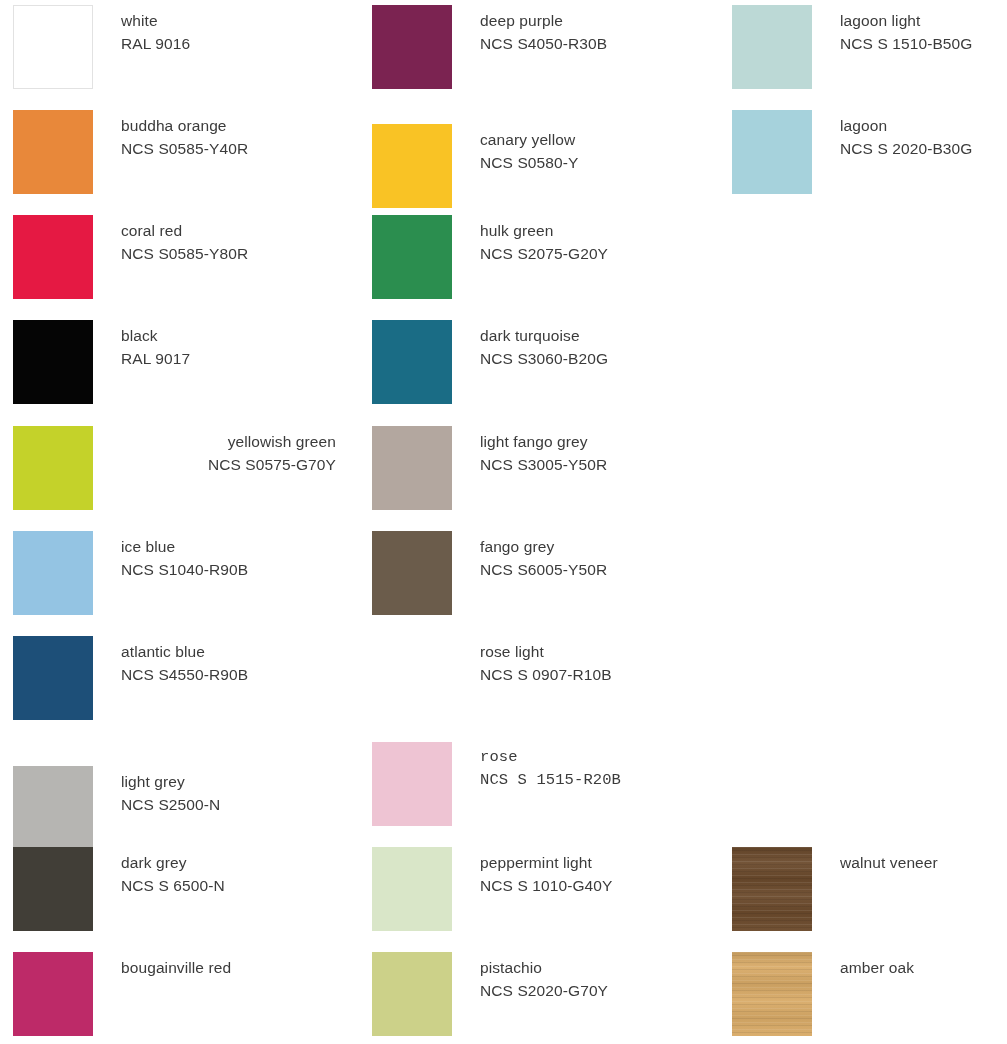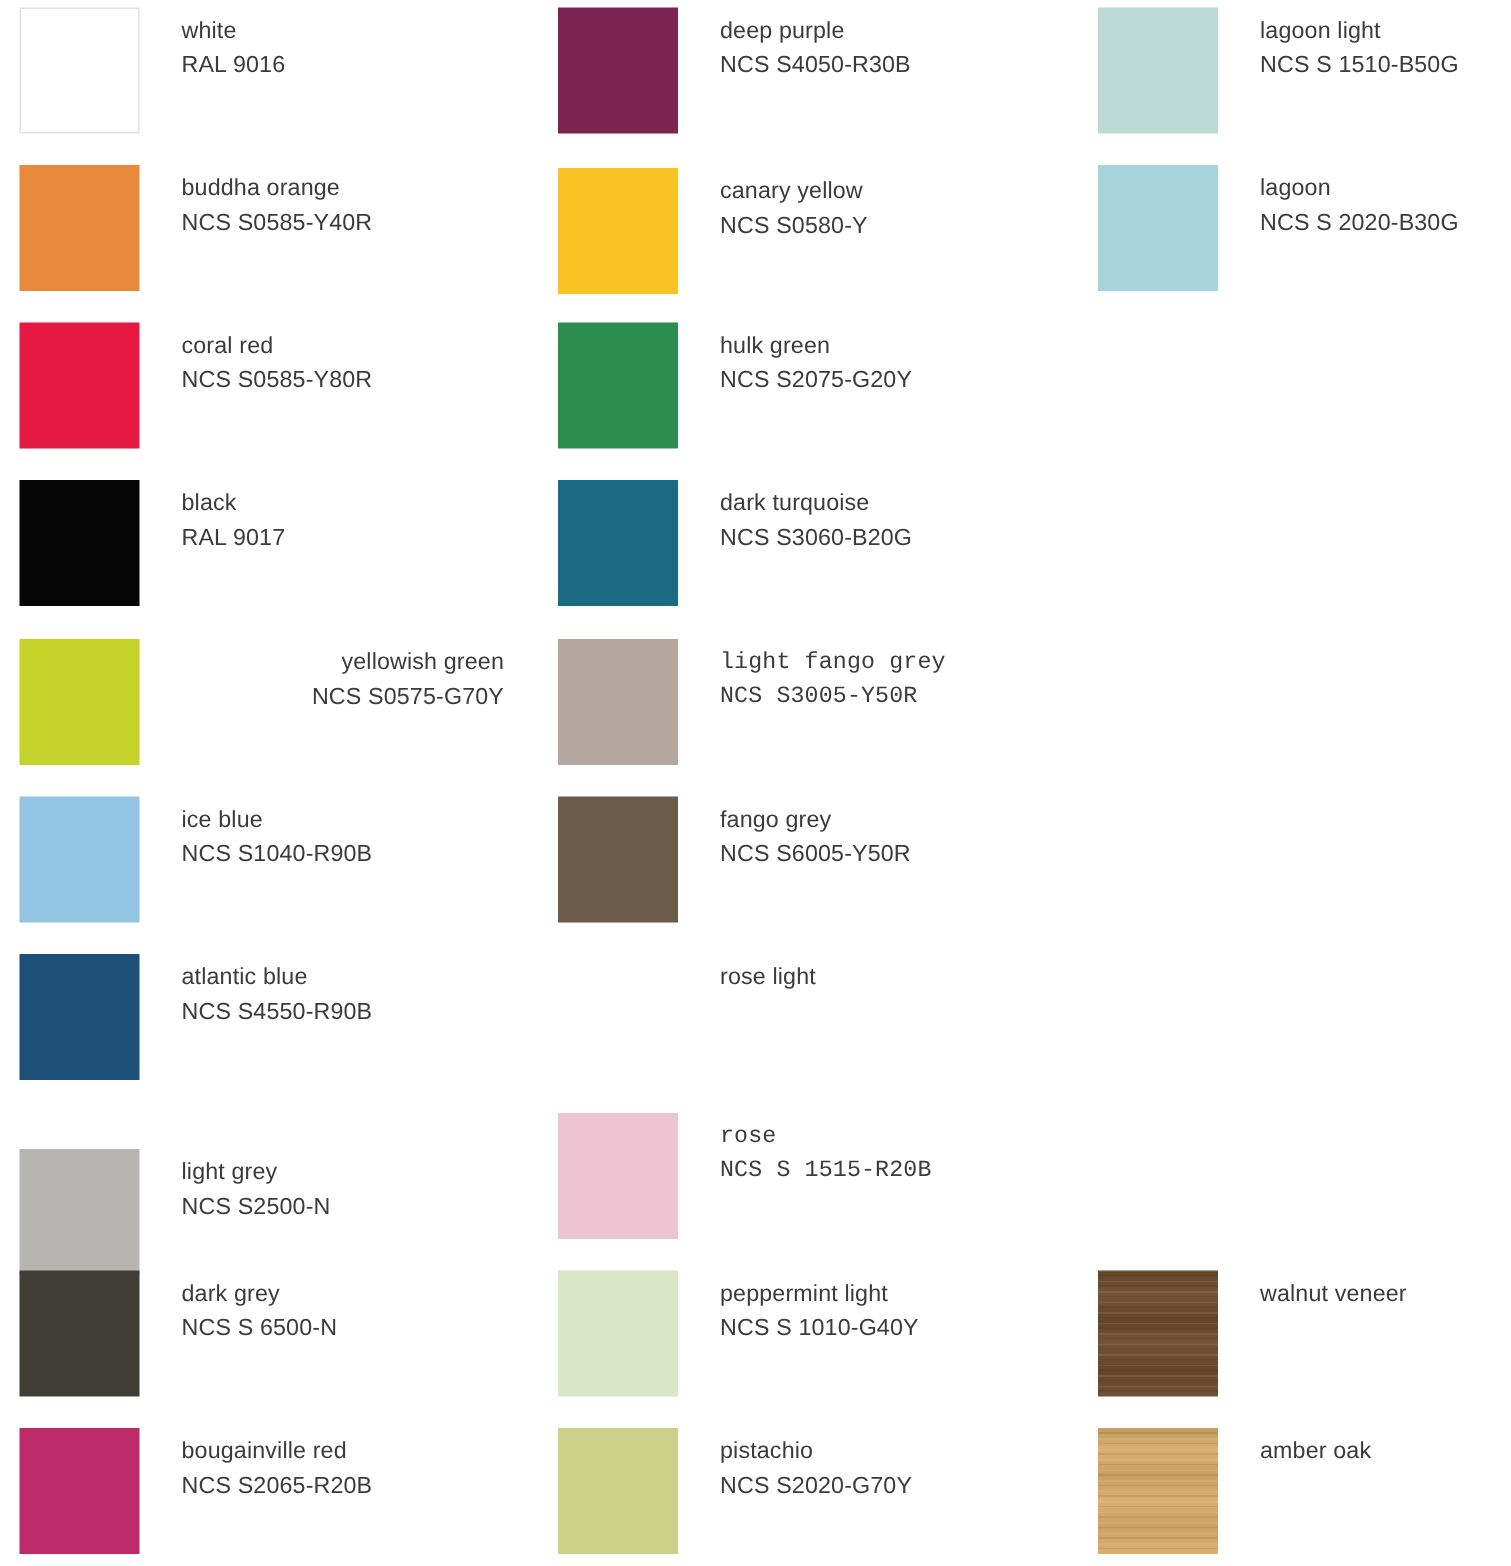--- a/index.html
+++ b/index.html
@@ -178,71 +178,71 @@
         <div class="swatch-chip" style="background: rgb(65, 62, 55);"></div>
         <div class="swatch-text">
           <span class="swatch-name">dark grey</span>
           <span class="swatch-code">NCS S 6500-N</span>
         </div>
       </div>
       <div class="swatch-row" style="top: 952px;">
         <div class="swatch-chip" style="background: rgb(189, 42, 104);"></div>
         <div class="swatch-text">
           <span class="swatch-name">bougainville red</span>
-          <span class="swatch-code">NCS S2065-R20B</span>
         </div>
       </div>
     </div>
     <div class="column col-1">
       <div class="swatch-row" style="top: 5px; text-decoration: underline;">
         <div class="swatch-chip" style="background: rgb(123, 35, 81);"></div>
         <div class="swatch-text">
           <span class="swatch-name">deep purple</span>
           <span class="swatch-code">NCS S4050-R30B</span>
         </div>
       </div>
-      <div class="swatch-row" style="top: 112px;">
+      <div class="swatch-row" style="top: 124px;">
         <div class="swatch-chip" style="background: rgb(249, 195, 37);"></div>
         <div class="swatch-text">
           <span class="swatch-name">canary yellow</span>
           <span class="swatch-code">NCS S0580-Y</span>
         </div>
       </div>
       <div class="swatch-row" style="top: 215px;">
         <div class="swatch-chip" style="background: rgb(43, 142, 79);"></div>
         <div class="swatch-text">
           <span class="swatch-name">hulk green</span>
           <span class="swatch-code">NCS S2075-G20Y</span>
         </div>
       </div>
       <div class="swatch-row" style="top: 320px;">
         <div class="swatch-chip" style="background: rgb(26, 108, 133);"></div>
         <div class="swatch-text">
           <span class="swatch-name">dark turquoise</span>
           <span class="swatch-code">NCS S3060-B20G</span>
         </div>
       </div>
-      <div class="swatch-row" style="top: 426px; font-family: Liberation Mono, monospace;">
+      <div class="swatch-row" style="top: 426px;">
         <div class="swatch-chip" style="background: rgb(179, 167, 159);"></div>
         <div class="swatch-text">
           <span class="swatch-name">light fango grey</span>
           <span class="swatch-code">NCS S3005-Y50R</span>
         </div>
       </div>
       <div class="swatch-row" style="top: 531px;">
         <div class="swatch-chip" style="background: rgb(107, 92, 75);"></div>
         <div class="swatch-text">
           <span class="swatch-name">fango grey</span>
           <span class="swatch-code">NCS S6005-Y50R</span>
         </div>
       </div>
       <div class="swatch-row" style="top: 636px;">
         <div class="swatch-chip empty"></div>
         <div class="swatch-text">
           <span class="swatch-name">rose light</span>
+          <span class="swatch-code">NCS S 0907-R10B</span>
         </div>
       </div>
       <div class="swatch-row" style="top: 742px; font-family: Liberation Mono, monospace;">
         <div class="swatch-chip" style="background: rgb(238, 196, 211);"></div>
         <div class="swatch-text">
           <span class="swatch-name">rose</span>
           <span class="swatch-code">NCS S 1515-R20B</span>
         </div>
       </div>
       <div class="swatch-row" style="top: 847px;">

